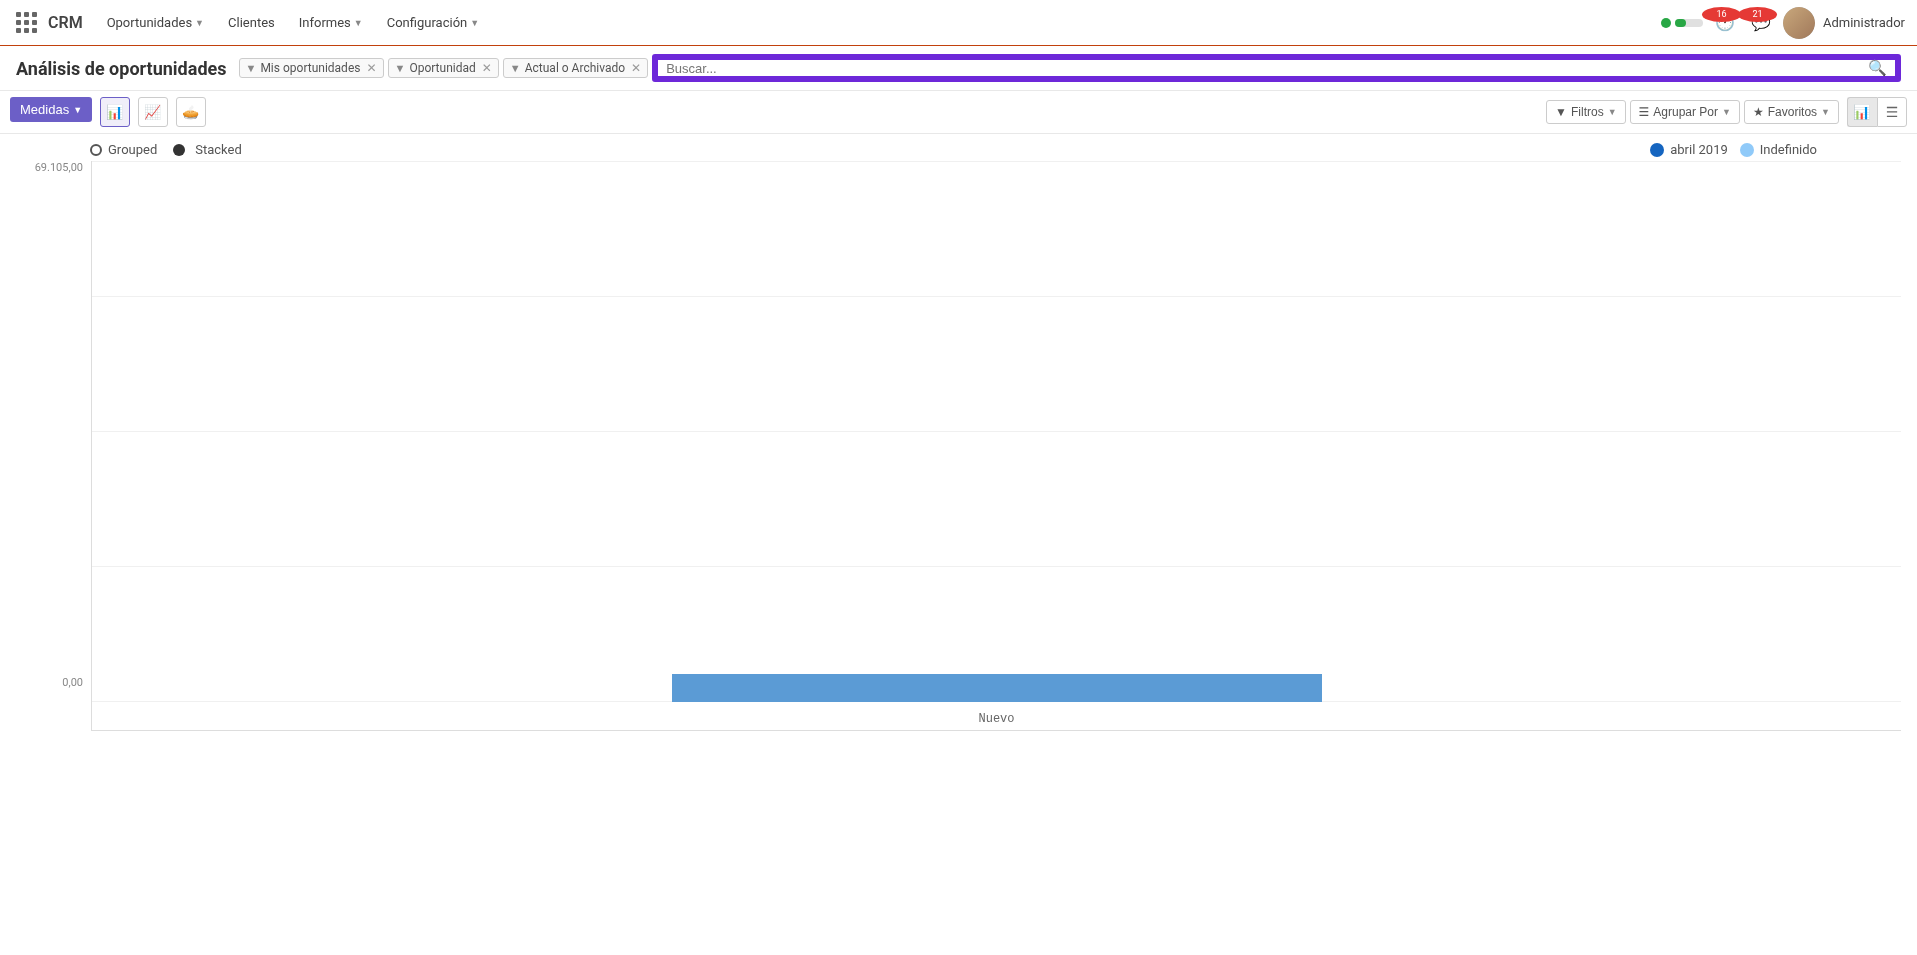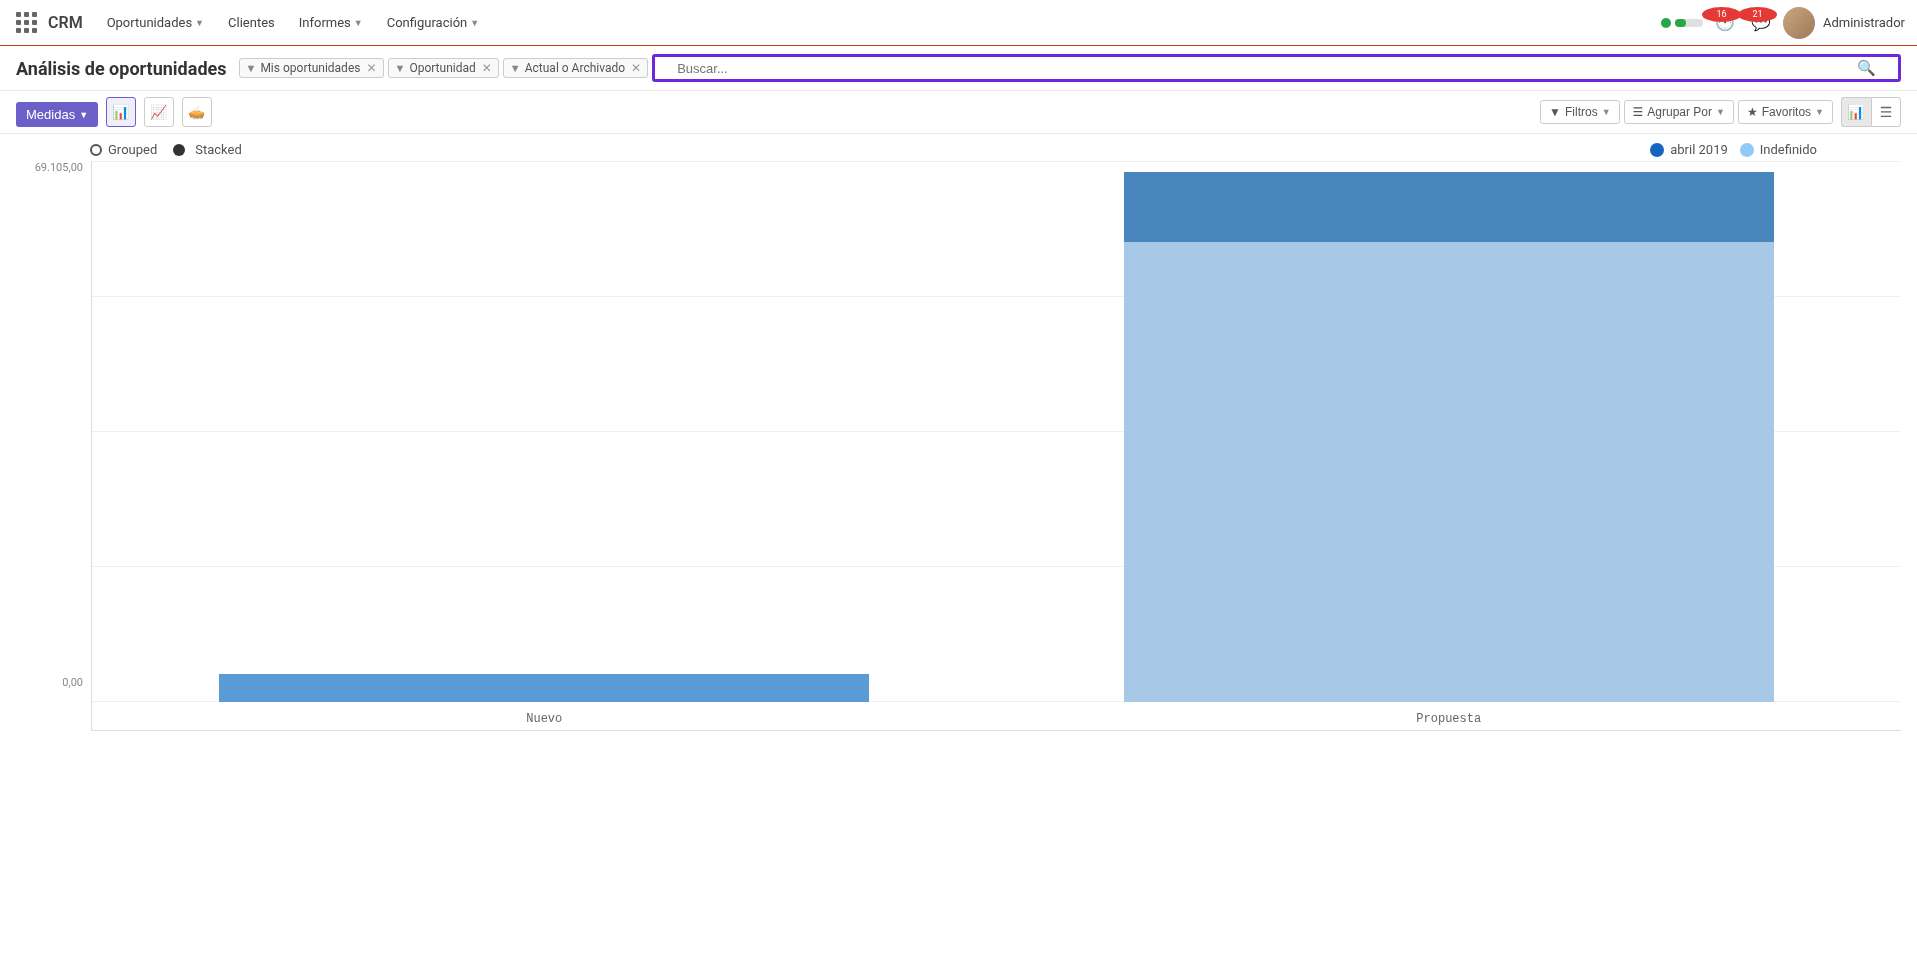--- a/index.html
+++ b/index.html
@@ -36,29 +36,29 @@
     .page-title { font-size: 18px; color: #333; flex: 0 0 auto; }
     .filter-tags { display: flex; align-items: center; gap: 4px; flex-wrap: wrap; flex: 1; }
     .filter-tag {
       display: flex; align-items: center; gap: 4px;
       border: 1px solid #ccc; border-radius: 3px;
       padding: 2px 6px; font-size: 12px; color: #555; background: #f9f9f9;
     }
     .filter-icon { font-size: 11px; color: #888; }
     .filter-close { cursor: pointer; color: #999; font-size: 12px; margin-left: 2px; }
     .search-box {
-      display: flex; align-items: center; border: 3px solid #6d28d9;
-      border-radius: 3px; flex: 1; min-width: 150px; height: 28px; padding: 0 22px;
+      display: flex; align-items: center; border: 6px solid #6d28d9;
+      border-radius: 3px; flex: 1; min-width: 150px; height: 28px; padding: 0 8px;
     }
     .search-input { border: none; outline: none; flex: 1; font-size: 13px; color: #999; background: transparent; }
     .search-btn { background: none; border: none; cursor: pointer; color: #666; font-size: 15px; }
 
     
     .toolbar {
-      display: flex; align-items: flex-end; padding: 6px 16px;
+      display: flex; align-items: flex-start; padding: 6px 10px;
       border-bottom: 1px solid #e8e8e8; gap: 8px;
     }
     .btn-medidas {
       background: #6c5fc7; color: #fff; border: none; border-radius: 3px;
       padding: 5px 10px; font-size: 13px; cursor: pointer; display: flex; align-items: center; gap: 4px;
     }
     .btn-medidas .arrow { font-size: 9px; }
     .view-btn {
       width: 30px; height: 30px; border: 1px solid #ccc; border-radius: 3px;
       display: flex; align-items: center; justify-content: center;
@@ -311,22 +311,15 @@
 
     <div class="chart-bars">
 
       <div class="bar-group">
         <div class="bar">
           <div class="bar-fill" style="height: 28px; background:#5b9bd5;"></div>
           <span class="bar-label">Nuevo</span>
         </div>
       </div>
 
-      <div class="bar-group">
-        <div class="bar stacked-bar">
-          <div class="bar-fill light" style="height: 460px; background:#a8c8e8;"></div>
-          <div class="bar-fill dark" style="height: 70px; background:#4a86be;"></div>
-          <span class="bar-label">Propuesta</span>
-        </div>
-      </div>
     </div>
   </div>
 </div>
 
 </body></html>

